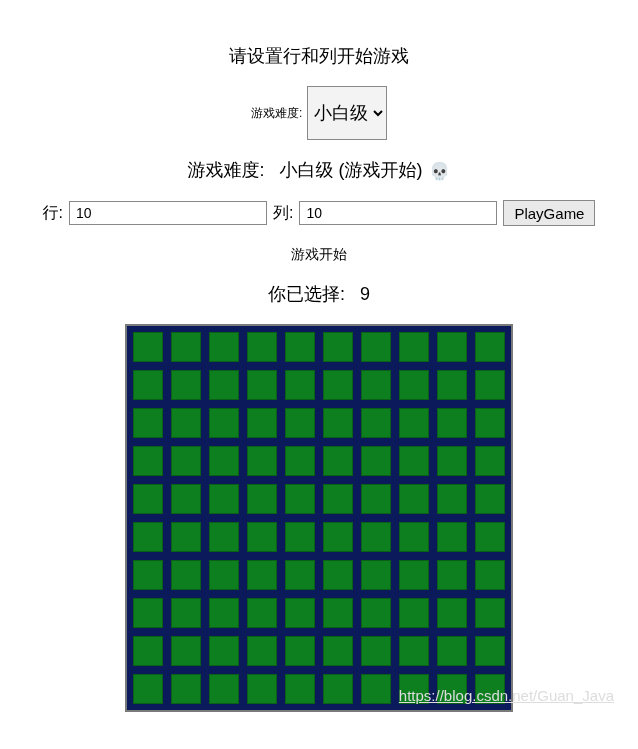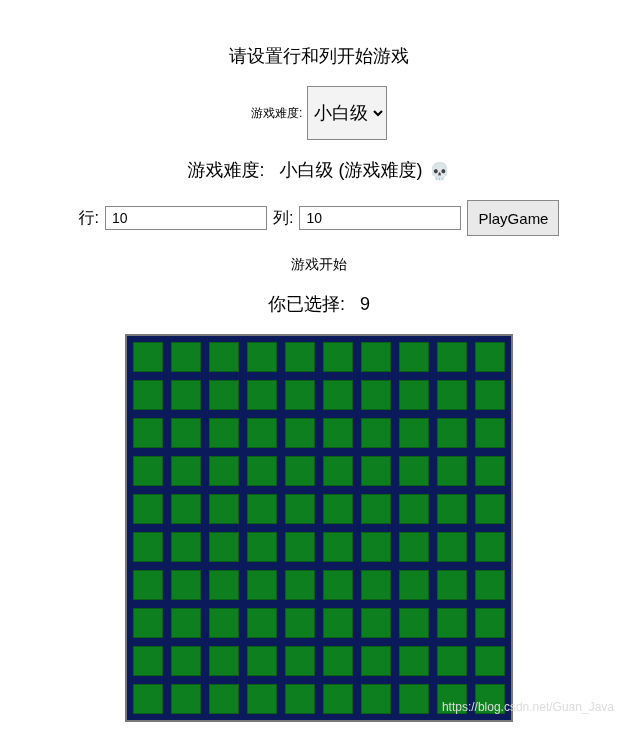--- a/index.html
+++ b/index.html
@@ -45,29 +45,29 @@
       display: flex;
       align-items: center;
       justify-content: center;
       gap: 6px;
       margin-bottom: 20px;
     }
     .size-row label {
       font-size: 16px;
     }
     input.dim {
-      width: 162px;
+      width: 198px;
       height: 24px;
       border: 1px solid #888;
       padding: 2px 6px;
       font-size: 14px;
       font-family: Arial, sans-serif;
     }
     button.play {
-      height: 36px;
+      height: 26px;
       background: #e9e9e9;
       border: 1px solid #888;
       padding: 2px 10px;
       font-size: 15px;
       font-family: Arial, sans-serif;
       cursor: pointer;
     }
     .status {
       font-size: 14px;
     }
@@ -99,24 +99,25 @@
       background: #0e7f1f;
       border: 1px solid #0b6018;
     }
     .score {
       font-size: 18px;
     }
     .watermark {
       position: absolute;
       right: 14px;
       bottom: 8px;
-      font-size: 12px;
+      font-size: 15px;
       color: #ddd;
       font-family: Arial, sans-serif;
       pointer-events: none;
+      text-decoration: underline;
     }
     .page {
       position: relative;
       width: 618px;
       margin: 0 auto;
     }
   </style>
 </head>
 <body>
 
@@ -127,21 +128,21 @@
   <div class="row">
     <span class="label-inline">游戏难度:</span>
     <select class="difficulty">
       <option>小白级</option>
     </select>
   </div>
 
   <div class="row chosen">
     <span>游戏难度:</span>
     <span>&nbsp;</span>
-    <span>小白级 (游戏难度)</span>
+    <span>小白级 (游戏开始)</span>
     <span class="skull">💀</span>
   </div>
 
   <div class="size-row">
     <label>行:</label>
     <input class="dim" type="text" value="10" style="">
     <label>列:</label>
     <input class="dim" type="text" value="10" style="">
     <button class="play">PlayGame</button>
   </div>

